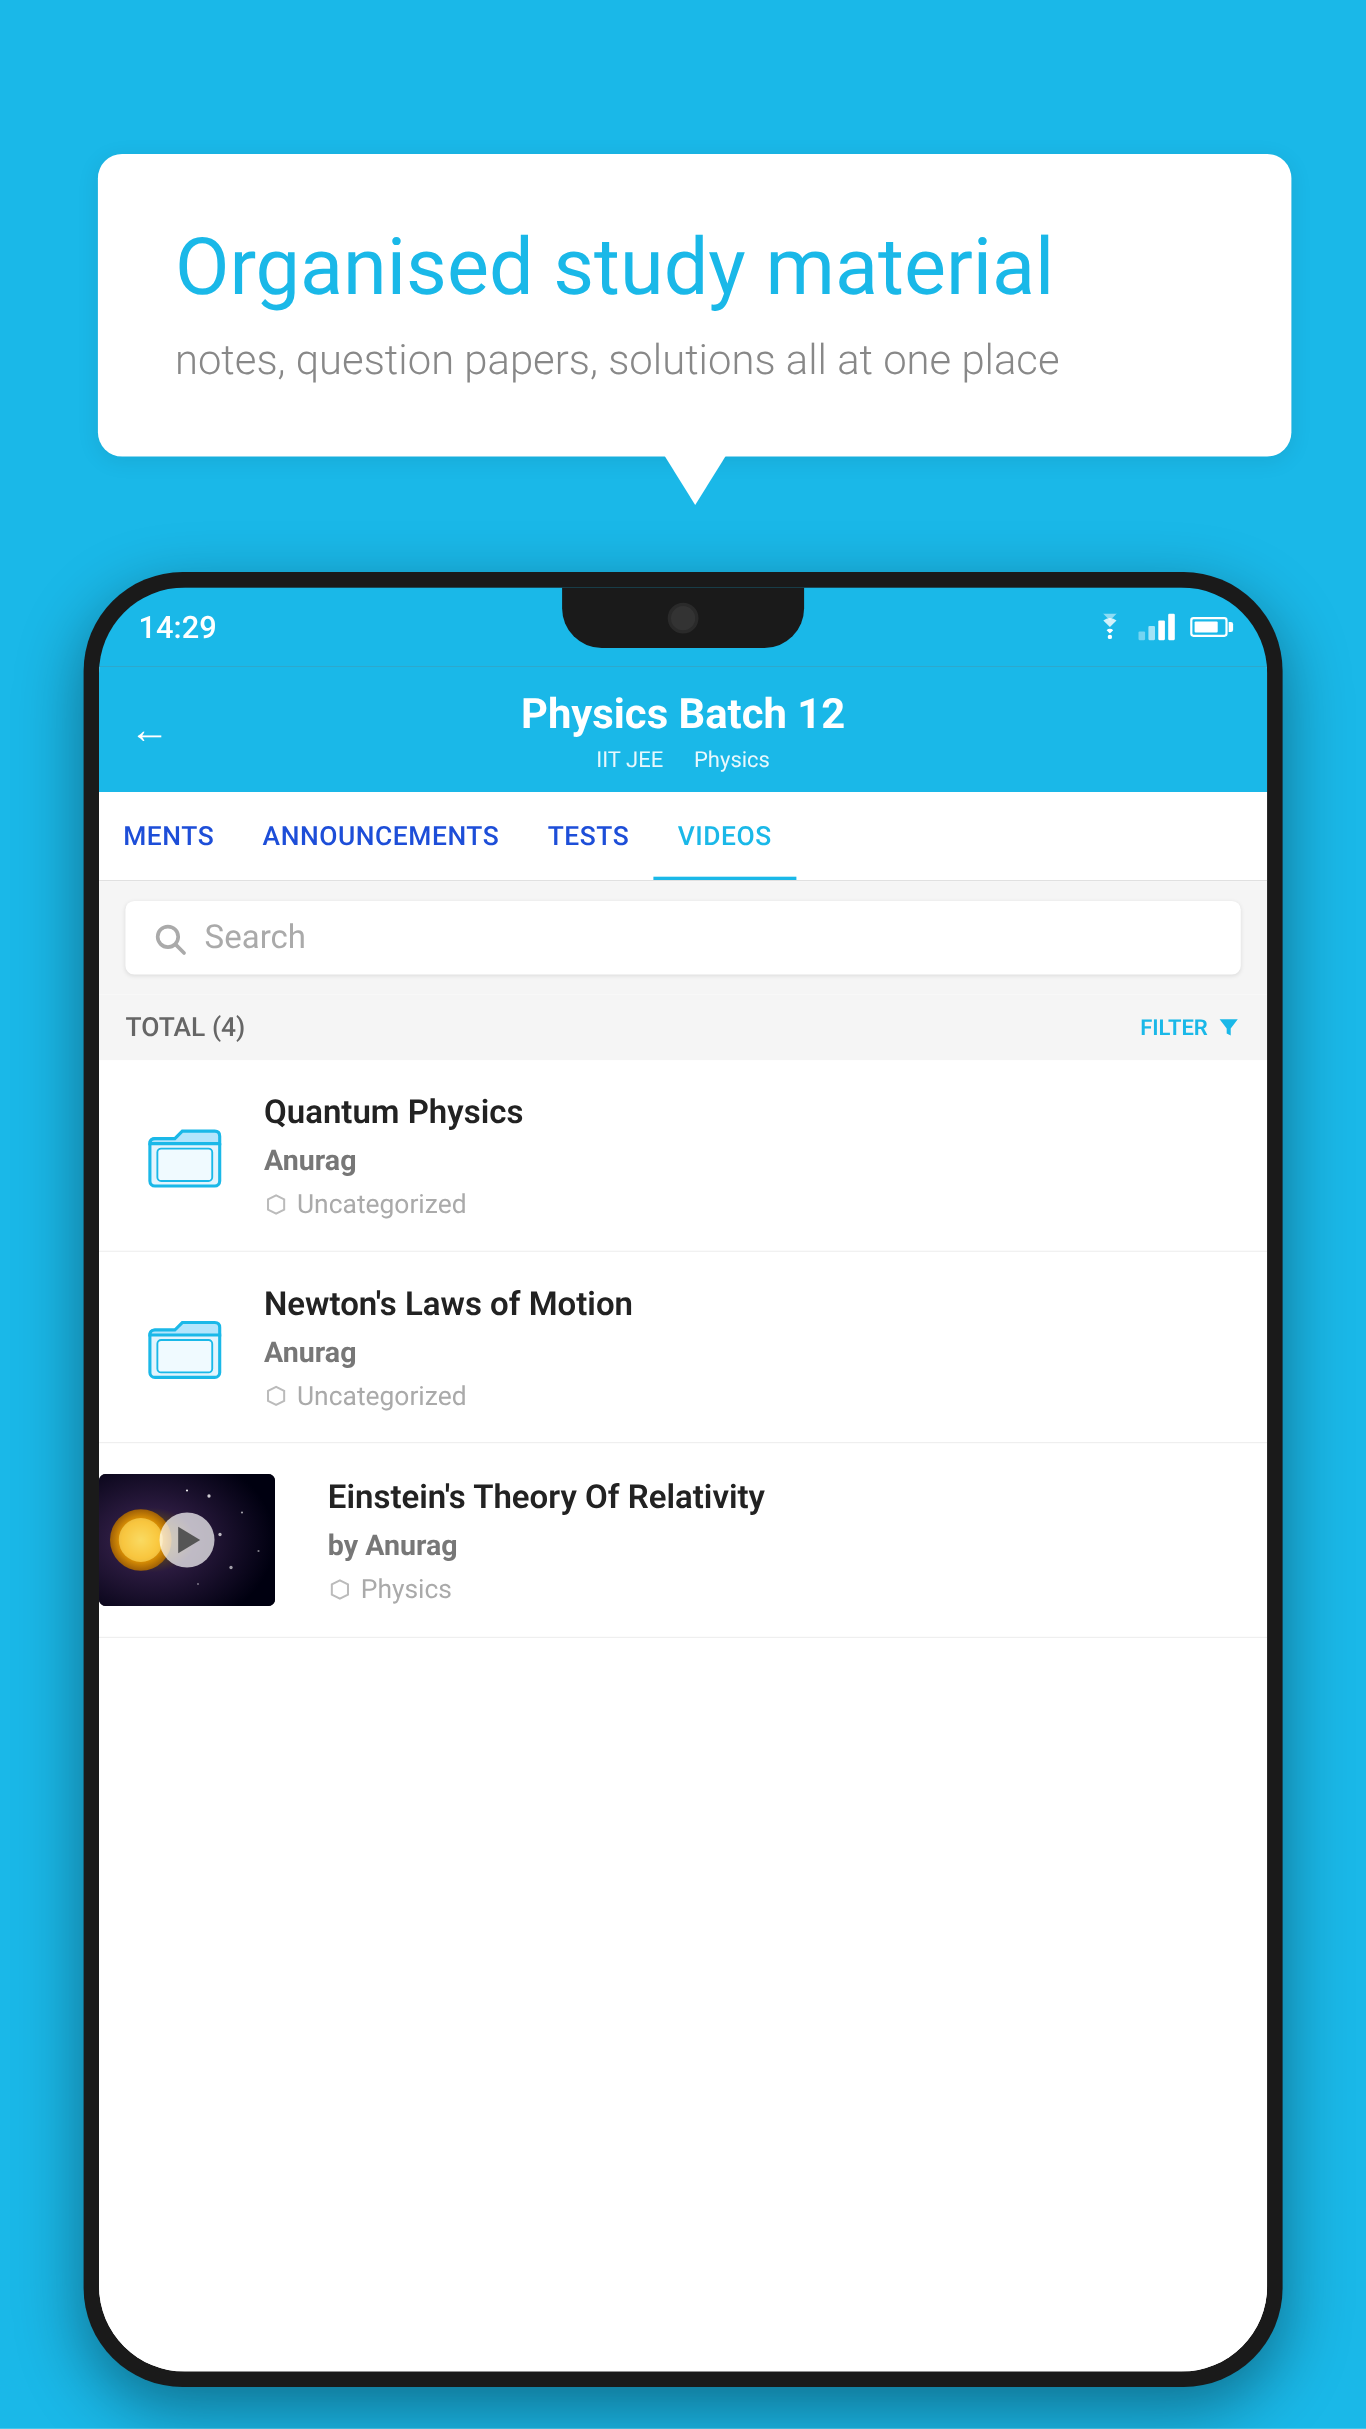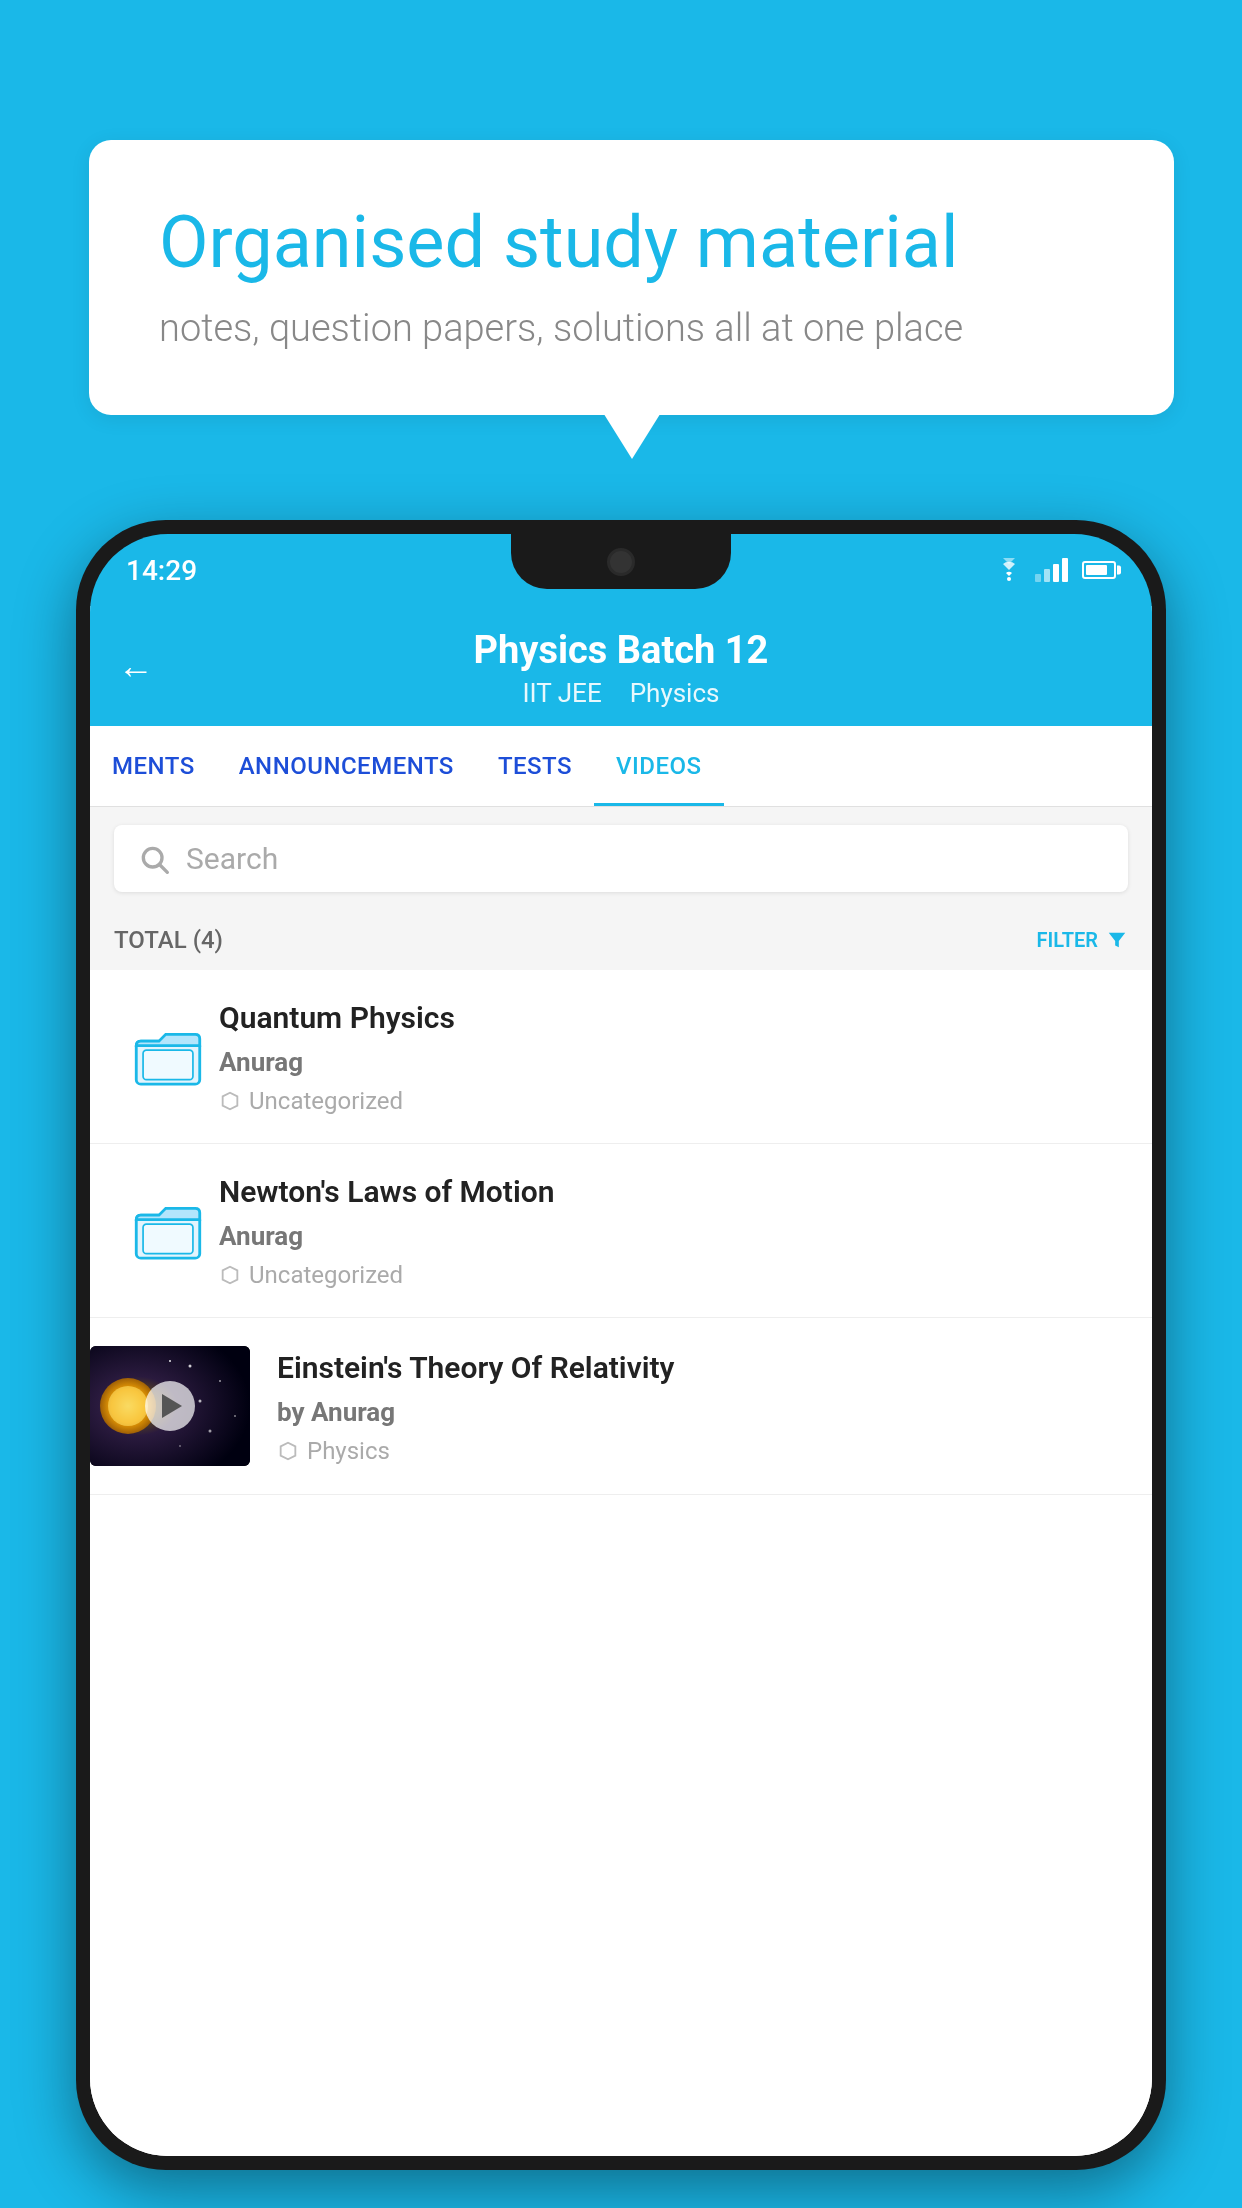--- a/index.html
+++ b/index.html
@@ -211,21 +211,21 @@
 
     .header-title {
       color: white;
       font-size: 38px;
       font-weight: 700;
       margin-bottom: 6px;
     }
 
     .header-subtitle {
       color: rgba(255,255,255,0.9);
-      font-size: 26px;
+      font-size: 20px;
       display: flex;
       gap: 28px;
     }
 
     
     .tabs-container {
       background: white;
       display: flex;
       border-bottom: 1px solid #e0e0e0;
       overflow-x: hidden;
@@ -305,21 +305,21 @@
       flex: 1;
       background: white;
       overflow-y: hidden;
     }
 
     .video-item {
       display: flex;
       align-items: center;
       padding: 28px 24px;
       border-bottom: 1px solid #eeeeee;
-      gap: 11px;
+      gap: 32px;
     }
 
     .video-thumb {
       width: 160px;
       height: 120px;
       background: #222;
       border-radius: 6px;
       flex-shrink: 0;
       overflow: hidden;
       position: relative;

